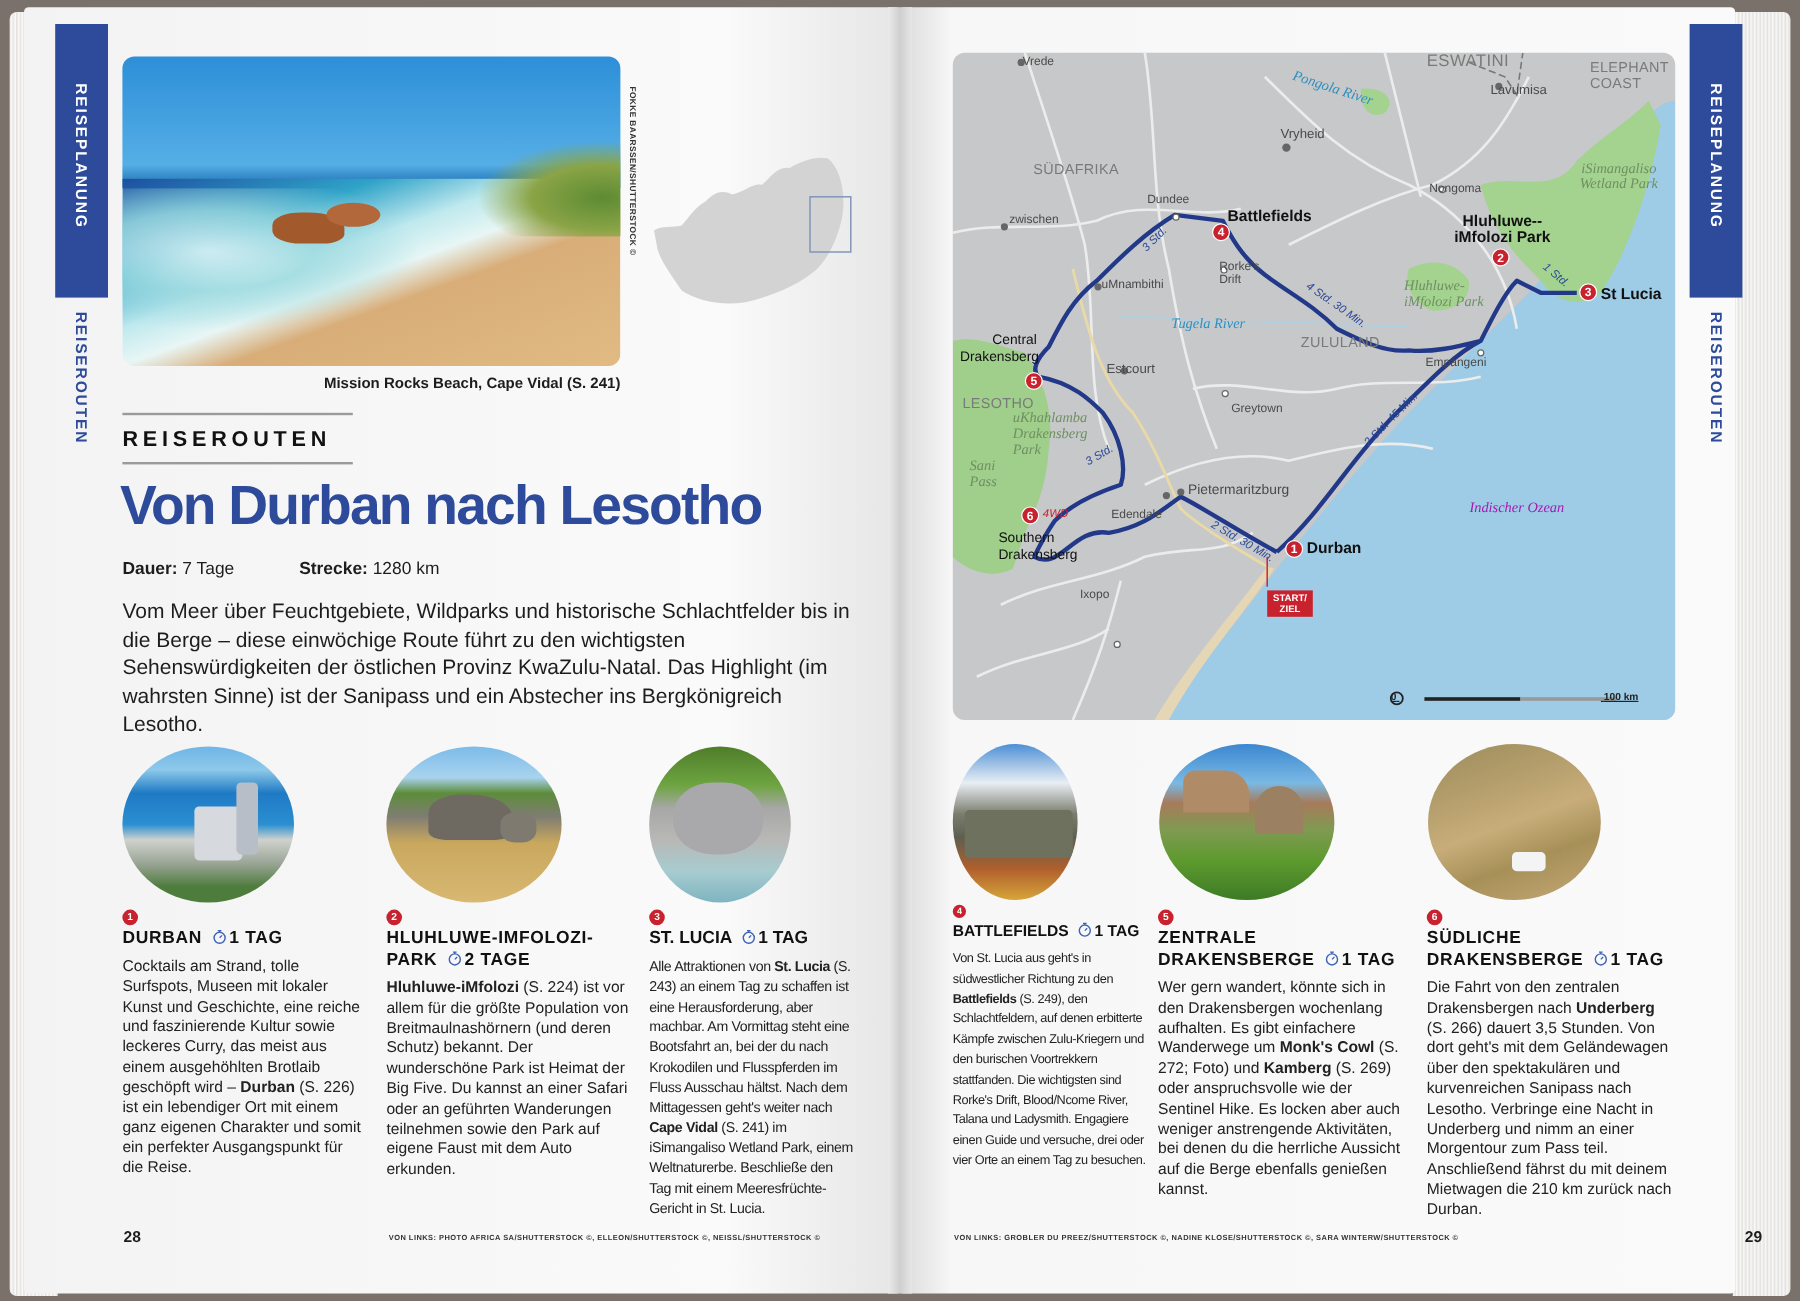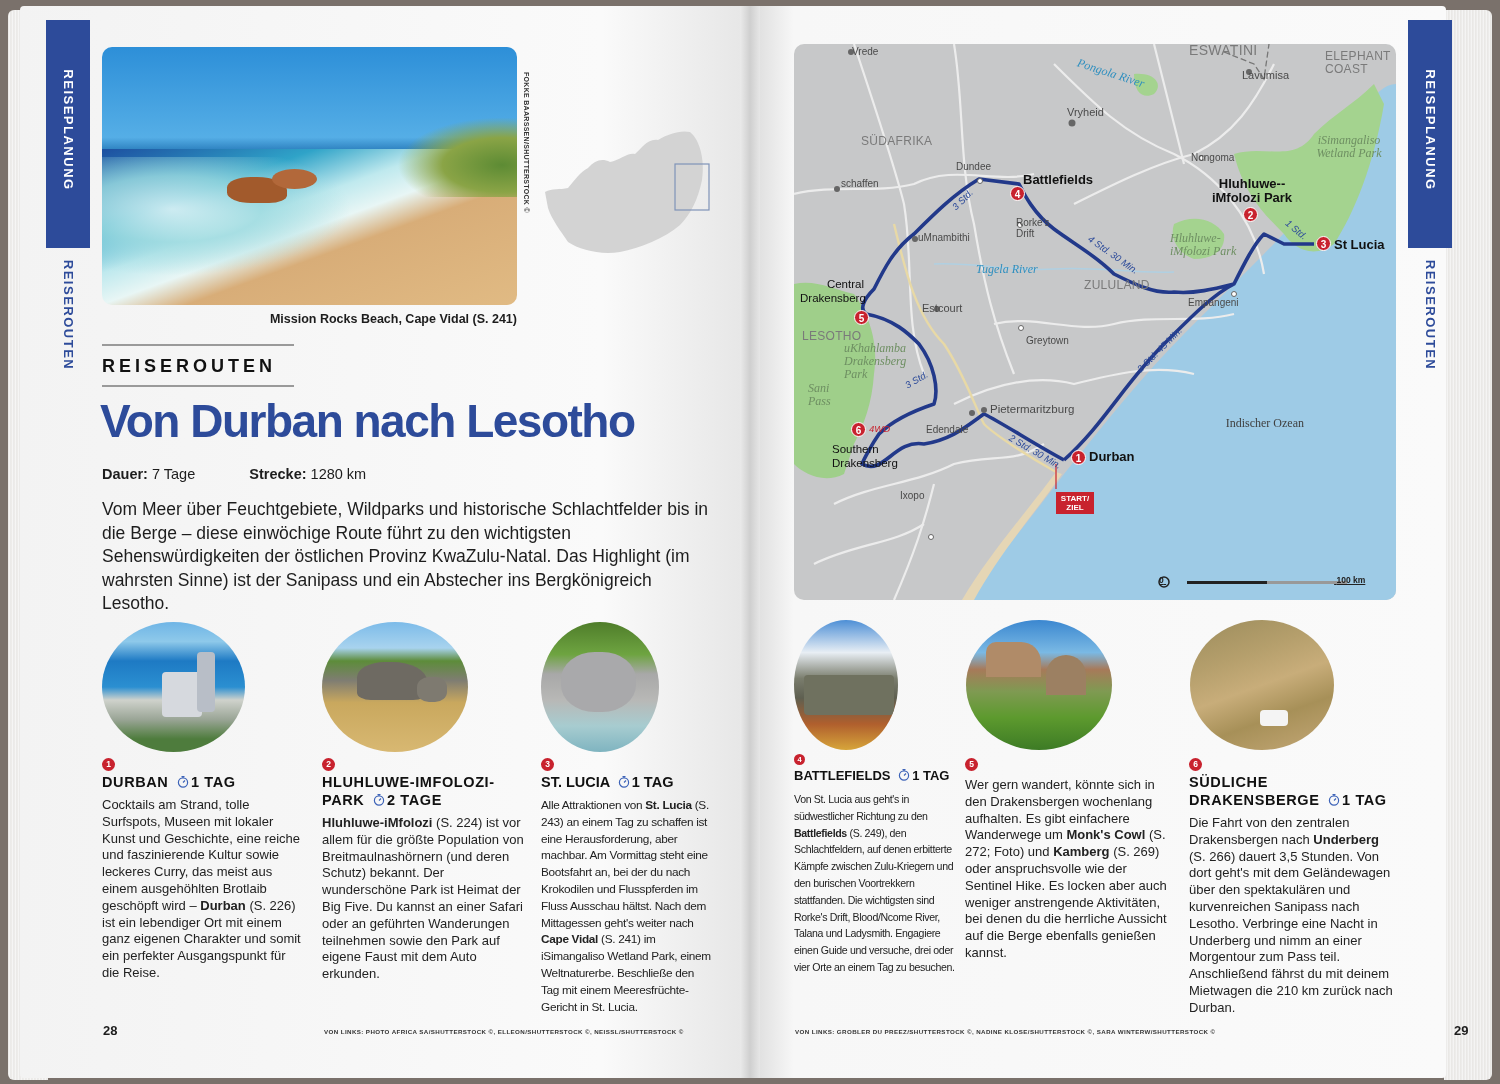--- a/index.html
+++ b/index.html
@@ -60,21 +60,21 @@
   .pageno { position: absolute; font-weight: bold; font-size: 13px; margin-left: 37px; }
   .credits { position: absolute; font-size: 6.2px; letter-spacing: .4px; color:#333; font-weight: bold; white-space: nowrap; }
 
   .map { position: absolute; left: 794px; top: 44px; width: 602px; height: 556px; border-radius: 10px; overflow: hidden; background: #c7c8c9; }
   .map svg { position:absolute; left:0; top:0; }
   .map .lbl { position: absolute; white-space: nowrap; }
   .lbl.town { font-size: 10px; color:#4a4a4a; }
   .lbl.region { font-size: 12px; color:#7a7a7a; letter-spacing: .3px; }
   .lbl.river { font-family: "Liberation Serif", serif; font-style: italic; font-size: 12px; color:#2f8fbf; }
   .lbl.park { font-family: "Liberation Serif", serif; font-style: italic; font-size: 12px; color:#6e8f62; line-height: 13px; }
-  .lbl.ocean { font-family: "Liberation Serif", serif; font-size: 12px; color:#404040; text-align:right; line-height:15px; }
+  .lbl.ocean { font-family: "Liberation Serif", serif; font-style: italic; font-size: 12px; color:#a21caf; text-align:center; line-height:15px; }
   .lbl.stopname { font-size: 13px; font-weight: bold; color:#111; line-height: 14px; }
   .lbl.time { font-style: italic; font-size: 9.5px; color:#2d4b9a; }
   .mnum { position:absolute; width: 15px; height: 15px; border-radius:50%; background:#c8222e; color:#fff; font-size: 10px; font-weight:bold; text-align:center; line-height: 15px; border: 1px solid #fff; }
   .startbox { position:absolute; left: 262px; top: 448px; width: 38px; background:#c8222e; color:#fff; font-size: 8px; font-weight:bold; text-align:center; line-height: 9px; padding: 2px 0; }
   .scale { position:absolute; left: 365px; top: 531px; font-size: 8.5px; font-weight:bold; color:#222;text-decoration:underline; }
 </style>
 </head>
 <body>
 
 <div class="book">
@@ -239,21 +239,21 @@
       </g>
 
       <rect x="393" y="537" width="80" height="3" fill="#222"></rect>
       <rect x="473" y="537" width="80" height="3" fill="#999"></rect>
       <circle cx="370" cy="538" r="5" fill="none" stroke="#222" stroke-width="1.5"></circle>
     </svg>
 
     <span class="lbl town" style="left:58px;top:2px;">Vrede</span>
     <span class="lbl town" style="left:273px;top:62px;font-size:11px;">Vryheid</span>
     <span class="lbl town" style="left:162px;top:117px;">Dundee</span>
-    <span class="lbl town" style="left:47px;top:134px;">schaffen</span>
+    <span class="lbl town" style="left:47px;top:134px;">zwischen</span>
     <span class="lbl town" style="left:124px;top:188px;">uMnambithi</span>
     <span class="lbl town" style="left:222px;top:173px;width:40px;white-space:normal;line-height:11px;">Rorke's Drift</span>
     <span class="lbl town" style="left:358px;top:108px;padding-left:39px;">Nongoma</span>
     <span class="lbl town" style="left:448px;top:25px;font-size:11px;">Lavumisa</span>
     <span class="lbl town" style="left:128px;top:258px;font-size:11px;">Estcourt</span>
     <span class="lbl town" style="left:232px;top:291px;">Greytown</span>
     <span class="lbl town" style="left:394px;top:253px;">Empangeni</span>
     <span class="lbl town" style="left:196px;top:359px;font-size:11.5px;">Pietermaritzburg</span>
     <span class="lbl town" style="left:132px;top:380px;">Edendale</span>
     <span class="lbl town" style="left:106px;top:446px;">Ixopo</span>
@@ -321,20 +321,27 @@
       <span class="dur"><svg class="stopwatch" viewBox="0 0 12 13">
             <circle cx="6" cy="7.5" r="4.6" fill="none" stroke="#3d63b8" stroke-width="1.2"></circle>
             <path d="M4.5 1.5h3M6 1.5v1.4M6 7.5l2-2" stroke="#3d63b8" stroke-width="1.1" fill="none"></path>
           </svg><span>1 TAG</span></span>
     </div>
     <p class="stop-body narrow" style="font-size:10.6px;line-height:16.8px;letter-spacing:-.35px;"><span>Von St. Lucia aus geht's in südwestlicher Richtung zu den </span><b>Battlefields</b><span> (S. 249), den Schlachtfeldern, auf denen erbitterte Kämpfe zwischen Zulu-Kriegern und den burischen Voortrekkern stattfanden. Die wichtigsten sind Rorke's Drift, Blood/Ncome River, Talana und Ladysmith. Engagiere einen Guide und versuche, drei oder vier Orte an einem Tag zu besuchen.</span></p>
   </div>
 
   <div class="stop" style="left:965px; top:758px; width:210px;">
     <span class="num">5</span>
+    <div class="stop-title">
+      <span>ZENTRALE DRAKENSBERGE</span>
+      <span class="dur"><svg class="stopwatch" viewBox="0 0 12 13">
+            <circle cx="6" cy="7.5" r="4.6" fill="none" stroke="#3d63b8" stroke-width="1.2"></circle>
+            <path d="M4.5 1.5h3M6 1.5v1.4M6 7.5l2-2" stroke="#3d63b8" stroke-width="1.1" fill="none"></path>
+          </svg><span>1 TAG</span></span>
+    </div>
     <p class="stop-body"><span>Wer gern wandert, könnte sich in den Drakensbergen wochenlang aufhalten. Es gibt einfachere Wanderwege um </span><b>Monk's Cowl</b><span> (S. 272; Foto) und </span><b>Kamberg</b><span> (S. 269) oder anspruchsvolle wie der Sentinel Hike. Es locken aber auch weniger anstrengende Aktivitäten, bei denen du die herrliche Aussicht auf die Berge ebenfalls genießen kannst.</span></p>
   </div>
 
   <div class="stop" style="left:1189px; top:758px; width:210px;">
     <span class="num">6</span>
     <div class="stop-title">
       <span>SÜDLICHE DRAKENSBERGE</span>
       <span class="dur"><svg class="stopwatch" viewBox="0 0 12 13">
             <circle cx="6" cy="7.5" r="4.6" fill="none" stroke="#3d63b8" stroke-width="1.2"></circle>
             <path d="M4.5 1.5h3M6 1.5v1.4M6 7.5l2-2" stroke="#3d63b8" stroke-width="1.1" fill="none"></path>

